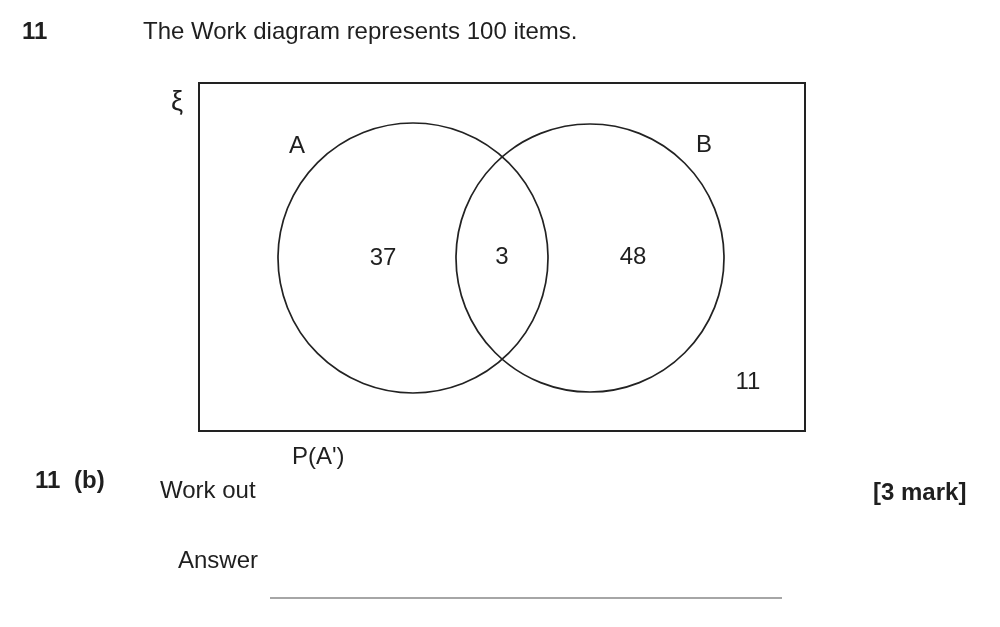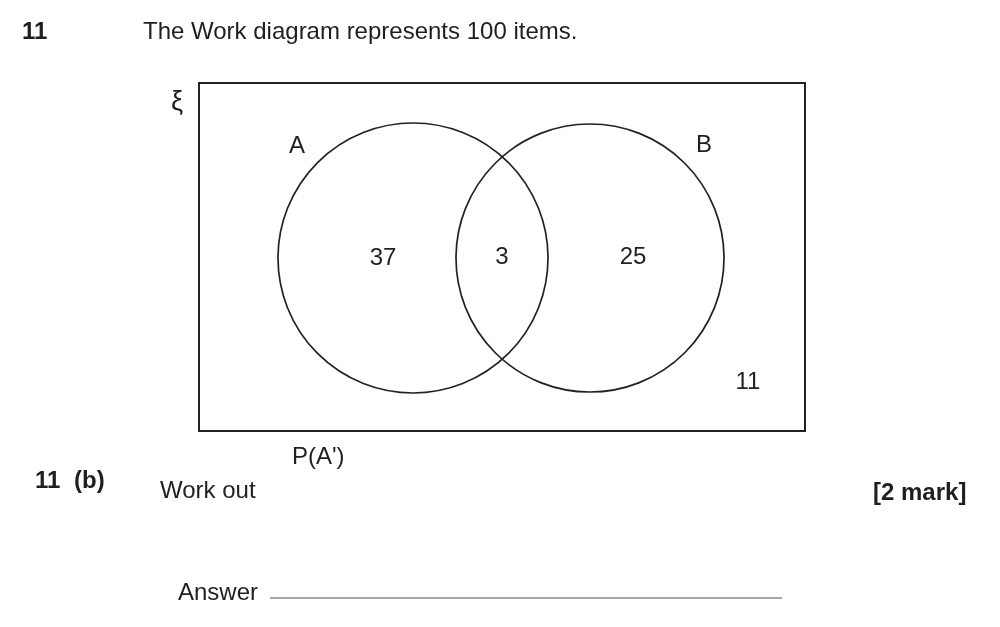--- a/index.html
+++ b/index.html
@@ -45,25 +45,25 @@
     <svg width="604" height="346" viewBox="0 0 604 346">
       <circle class="venn-circle" cx="213" cy="174" r="135"></circle>
       <circle class="venn-circle" cx="390" cy="174" r="134"></circle>
     </svg>
   </div>
 
   <span class="abs center fs24" style="left:297px; top:145px">A</span>
   <span class="abs center fs24" style="left:704px; top:144px">B</span>
   <span class="abs center fs23" style="left:383px; top:257px">37</span>
   <span class="abs center fs23" style="left:502px; top:256px">3</span>
-  <span class="abs center fs23" style="left:633px; top:256px">25</span>
+  <span class="abs center fs23" style="left:633px; top:256px">48</span>
   <span class="abs center fs23" style="left:748px; top:381px">11</span>
 
   <span class="abs bold fs23" style="left:35px; top:466px">11</span>
   <span class="abs bold fs23" style="left:74px; top:466px">(b)</span>
   <span class="abs fs23" style="left:160px; top:476px">Work out</span>
   <span class="abs fs23" style="left:292px; top:442px">P(A')</span>
-  <span class="abs bold fs23" style="left:873px; top:478px">[2 mark]</span>
+  <span class="abs bold fs23" style="left:873px; top:478px">[3 mark]</span>
 
-  <span class="abs fs23" style="left:178px; top:578px">Answer</span>
+  <span class="abs fs23" style="left:178px; top:546px">Answer</span>
   <div class="abs answer-line" style="left:270px; top:597px; width:512px;"></div>
 
 </div>
 
 </body></html>

